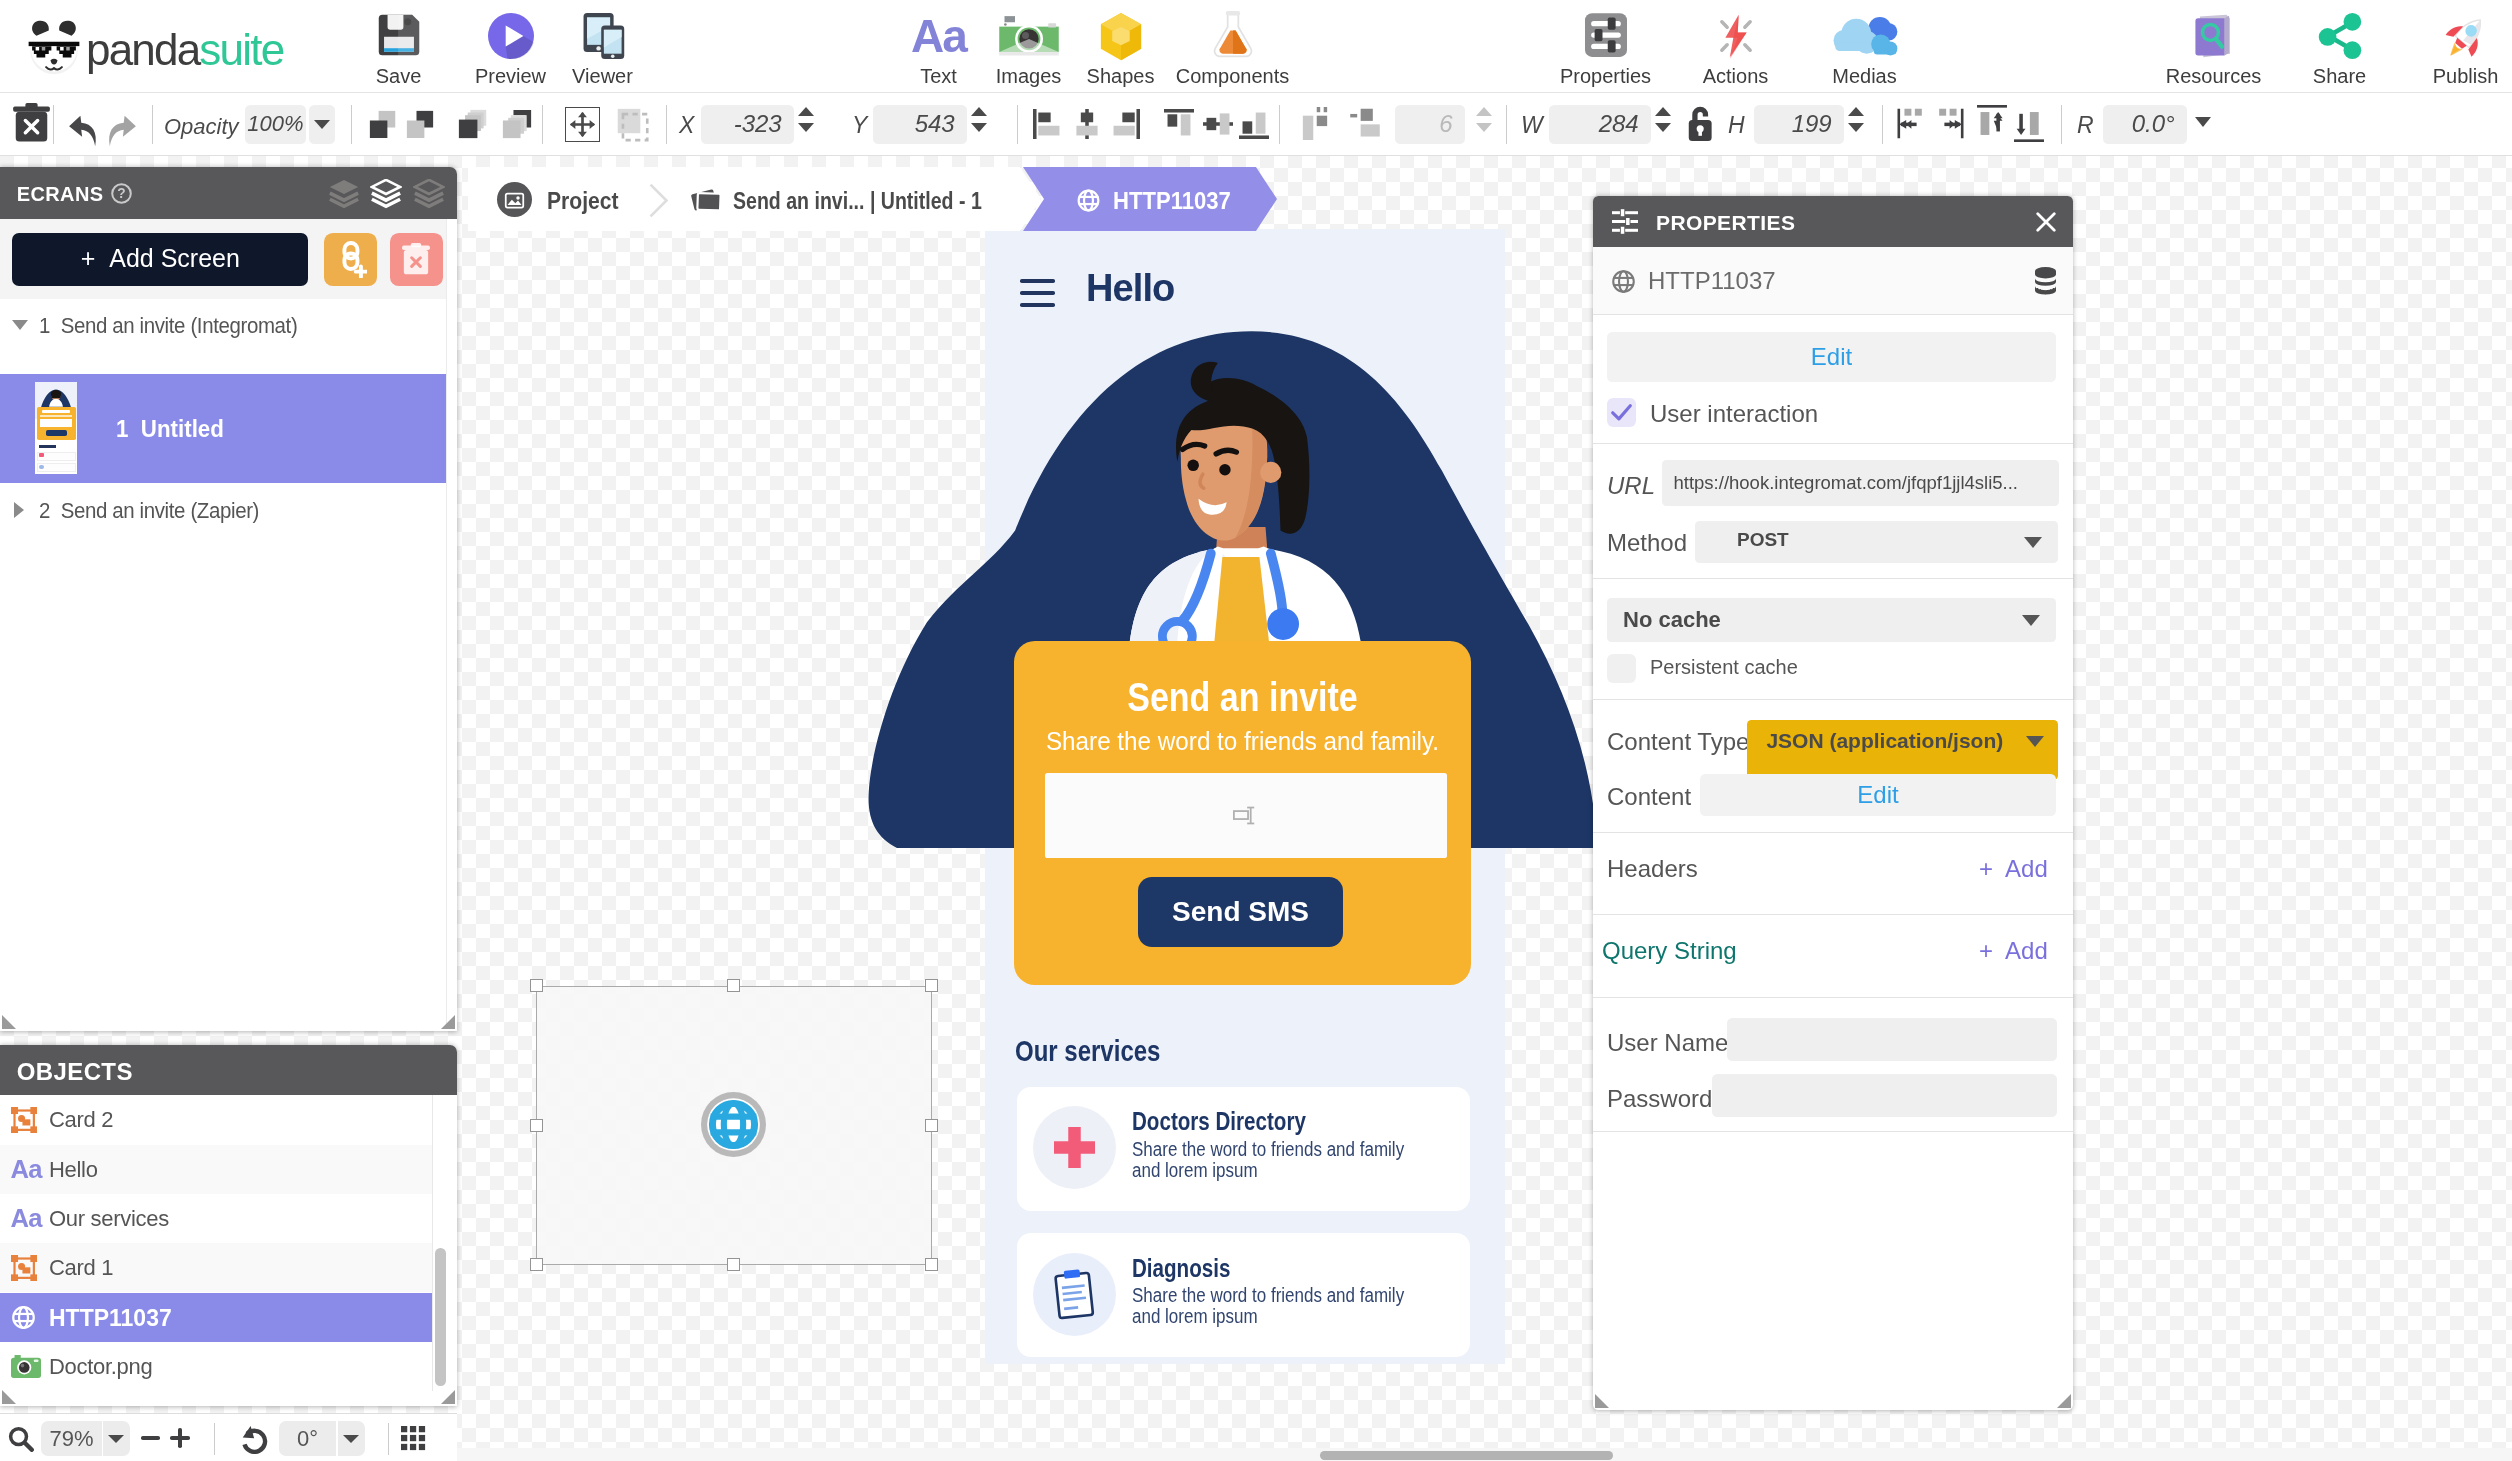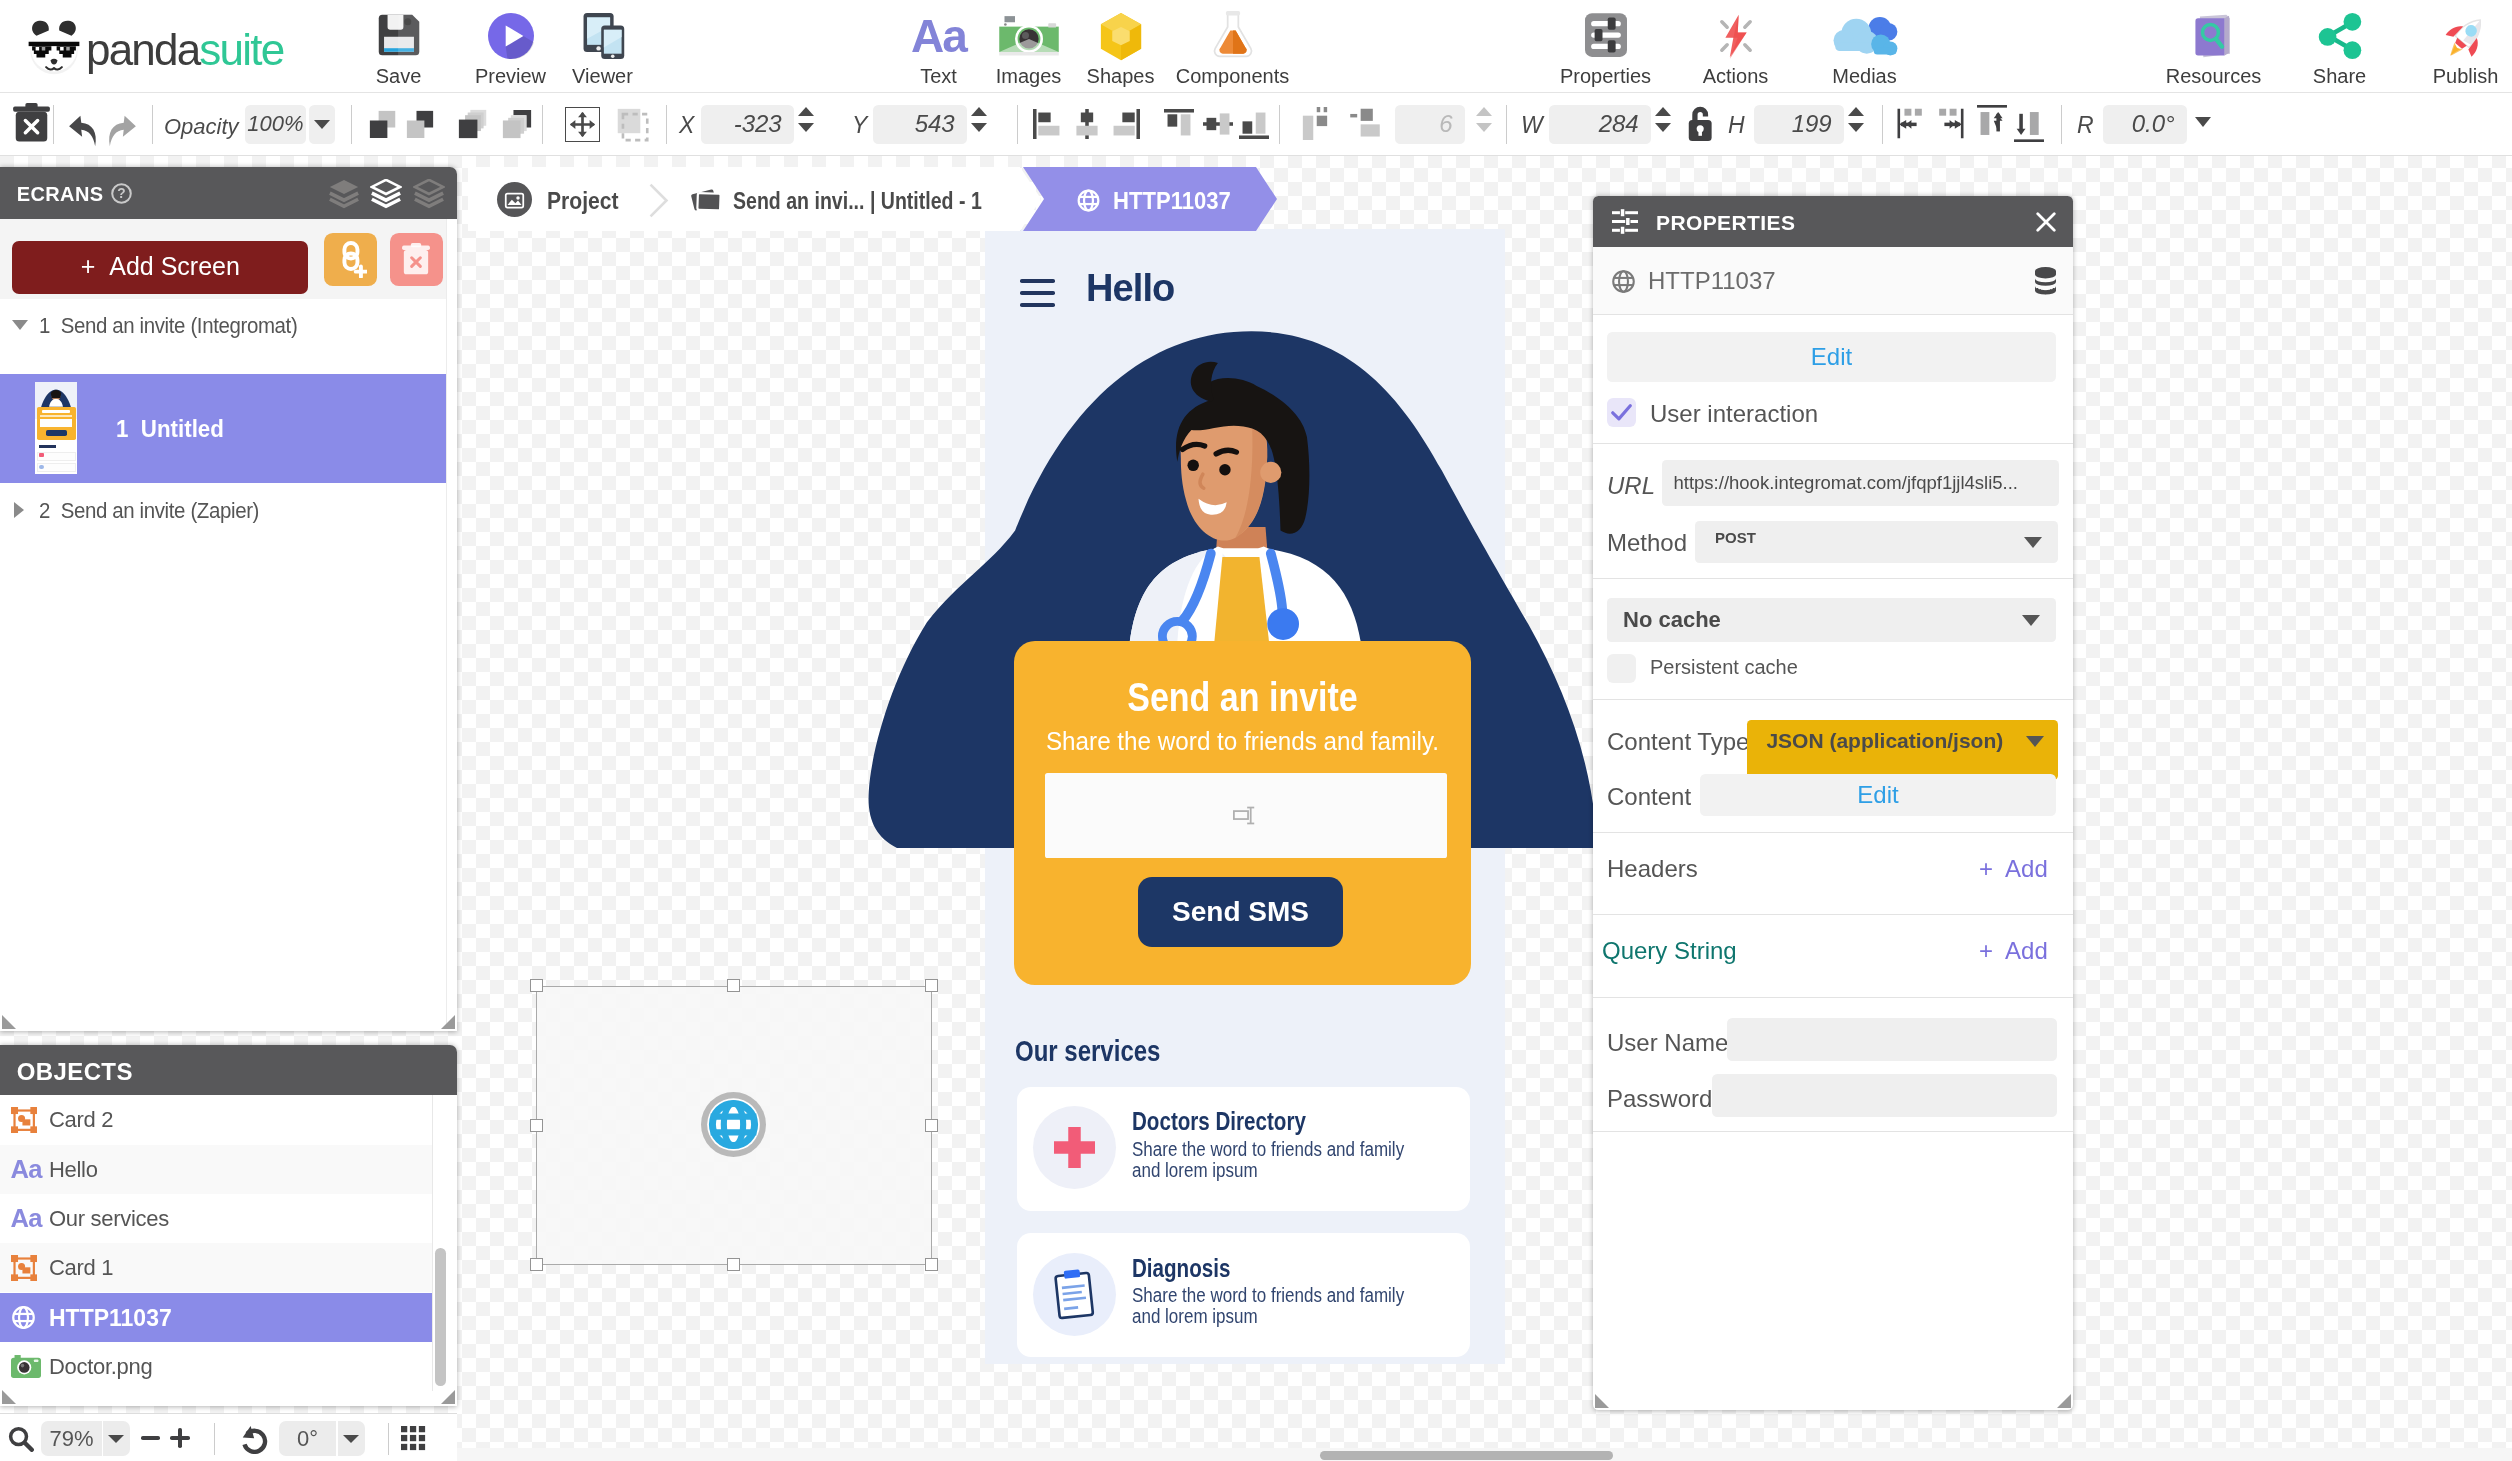--- a/index.html
+++ b/index.html
@@ -539,21 +539,21 @@
     <svg style="position:absolute;left:370px;top:11.5px;" width="32" height="30" viewBox="0 0 36 34">
         <path d="M 18 1 L 34 9 L 18 17 L 2 9 Z" fill="none" stroke="#fff" stroke-width="3"></path>
         <path d="M 2 16 L 18 24 L 34 16 M 2 23 L 18 31 L 34 23" fill="none" stroke="#fff" stroke-width="4"></path>
       </svg>
     <svg style="position:absolute;left:413px;top:11.5px;" width="32" height="30" viewBox="0 0 36 34" opacity="0.35">
         <path d="M 18 1 L 34 9 L 18 17 L 2 9 Z" fill="none" stroke="#c7c3bd" stroke-width="3"></path>
         <path d="M 2 16 L 18 24 L 34 16 M 2 23 L 18 31 L 34 23" fill="none" stroke="#c7c3bd" stroke-width="4"></path>
       </svg>
   </div>
   <div style="position:absolute;left:0;top:52px;width:457px;height:80px;background:#f4f4f4;">
-    <div style="position:absolute;left:12.3px;top:14px;width:296px;height:53px;background:#7f1d1d;border-radius:7px;color:#fff;font-size:25px;text-align:center;line-height:51px;margin-top:8px;">+&nbsp;&nbsp;Add Screen</div>
+    <div style="position:absolute;left:12.3px;top:14px;width:296px;height:53px;background:#0f172a;border-radius:7px;color:#fff;font-size:25px;text-align:center;line-height:51px;">+&nbsp;&nbsp;Add Screen</div>
     <div style="position:absolute;left:324px;top:14px;width:53px;height:53px;background:#efae4c;border-radius:8.8px;">
       <svg style="position:absolute;left:9.7px;top:8px;" width="33" height="37" viewBox="0 0 38 42">
           <g fill="none" stroke="#fff" stroke-width="4.5">
             <rect x="12" y="2" width="15" height="18" rx="7.5"></rect>
             <rect x="12" y="14" width="15" height="18" rx="7.5"></rect>
           </g>
           <g stroke="#fff" stroke-width="4.5" stroke-linecap="round">
             <line x1="25" y1="35" x2="37" y2="35"></line>
             <line x1="31" y1="29" x2="31" y2="41"></line>
           </g>
@@ -748,21 +748,21 @@
     <svg style="position:absolute;left:4.4px;top:6.2px;" width="21" height="16.7" viewBox="0 0 24 19">
         <path d="M 2 10 L 9 17 L 22 2" fill="none" stroke="#7a70dd" stroke-width="3.6" stroke-linecap="round" stroke-linejoin="round"></path>
       </svg>
   </div>
   <div style="position:absolute;left:57px;top:204px;font-size:24px;color:#555;">User interaction</div>
   <div style="position:absolute;left:0;top:247px;width:480px;height:0.9px;background:#e3e3e3;"></div>
   <div style="position:absolute;left:14px;top:276px;font-size:24px;color:#555;font-style:italic;">URL</div>
   <div style="position:absolute;left:69px;top:264px;width:397px;height:46px;background:#efefef;border-radius:4.4px;font-size:18.5px;color:#4a4a4a;line-height:46px;padding-left:11.5px;white-space:nowrap;overflow:hidden;">https://hook.integromat.com/jfqpf1jjl4sli5...</div>
   <div style="position:absolute;left:14px;top:333px;font-size:24px;color:#555;">Method</div>
   <div style="position:absolute;left:102px;top:325px;width:363px;height:42px;background:#efefef;border-radius:4.4px;">
-    <span style="position:absolute;left:20px;top:8px;font-size:15px;font-weight:bold;color:#4a4a4a;">POST</span>
+    <span style="position:absolute;left:42px;top:8px;font-size:19px;font-weight:bold;color:#4a4a4a;">POST</span>
     <span style="position:absolute;right:16px;top:16px;width:0;height:0;border-left:9.7px solid transparent;border-right:9.7px solid transparent;border-top:11.5px solid #555;"></span>
   </div>
   <div style="position:absolute;left:0;top:382px;width:480px;height:0.9px;background:#e3e3e3;"></div>
   <div style="position:absolute;left:14px;top:402px;width:449px;height:44px;background:#efefef;border-radius:4.4px;">
     <span style="position:absolute;left:16px;top:8.8px;font-size:22px;font-weight:bold;color:#4a4a4a;">No cache</span>
     <span style="position:absolute;right:16px;top:16.7px;width:0;height:0;border-left:9.7px solid transparent;border-right:9.7px solid transparent;border-top:11.5px solid #555;"></span>
   </div>
   <div style="position:absolute;left:14px;top:458px;width:29px;height:29px;background:#f0f0f0;border-radius:6.2px;"></div>
   <div style="position:absolute;left:57px;top:460px;font-size:20px;color:#555;">Persistent cache</div>
   <div style="position:absolute;left:0;top:503px;width:480px;height:0.9px;background:#e3e3e3;"></div>

